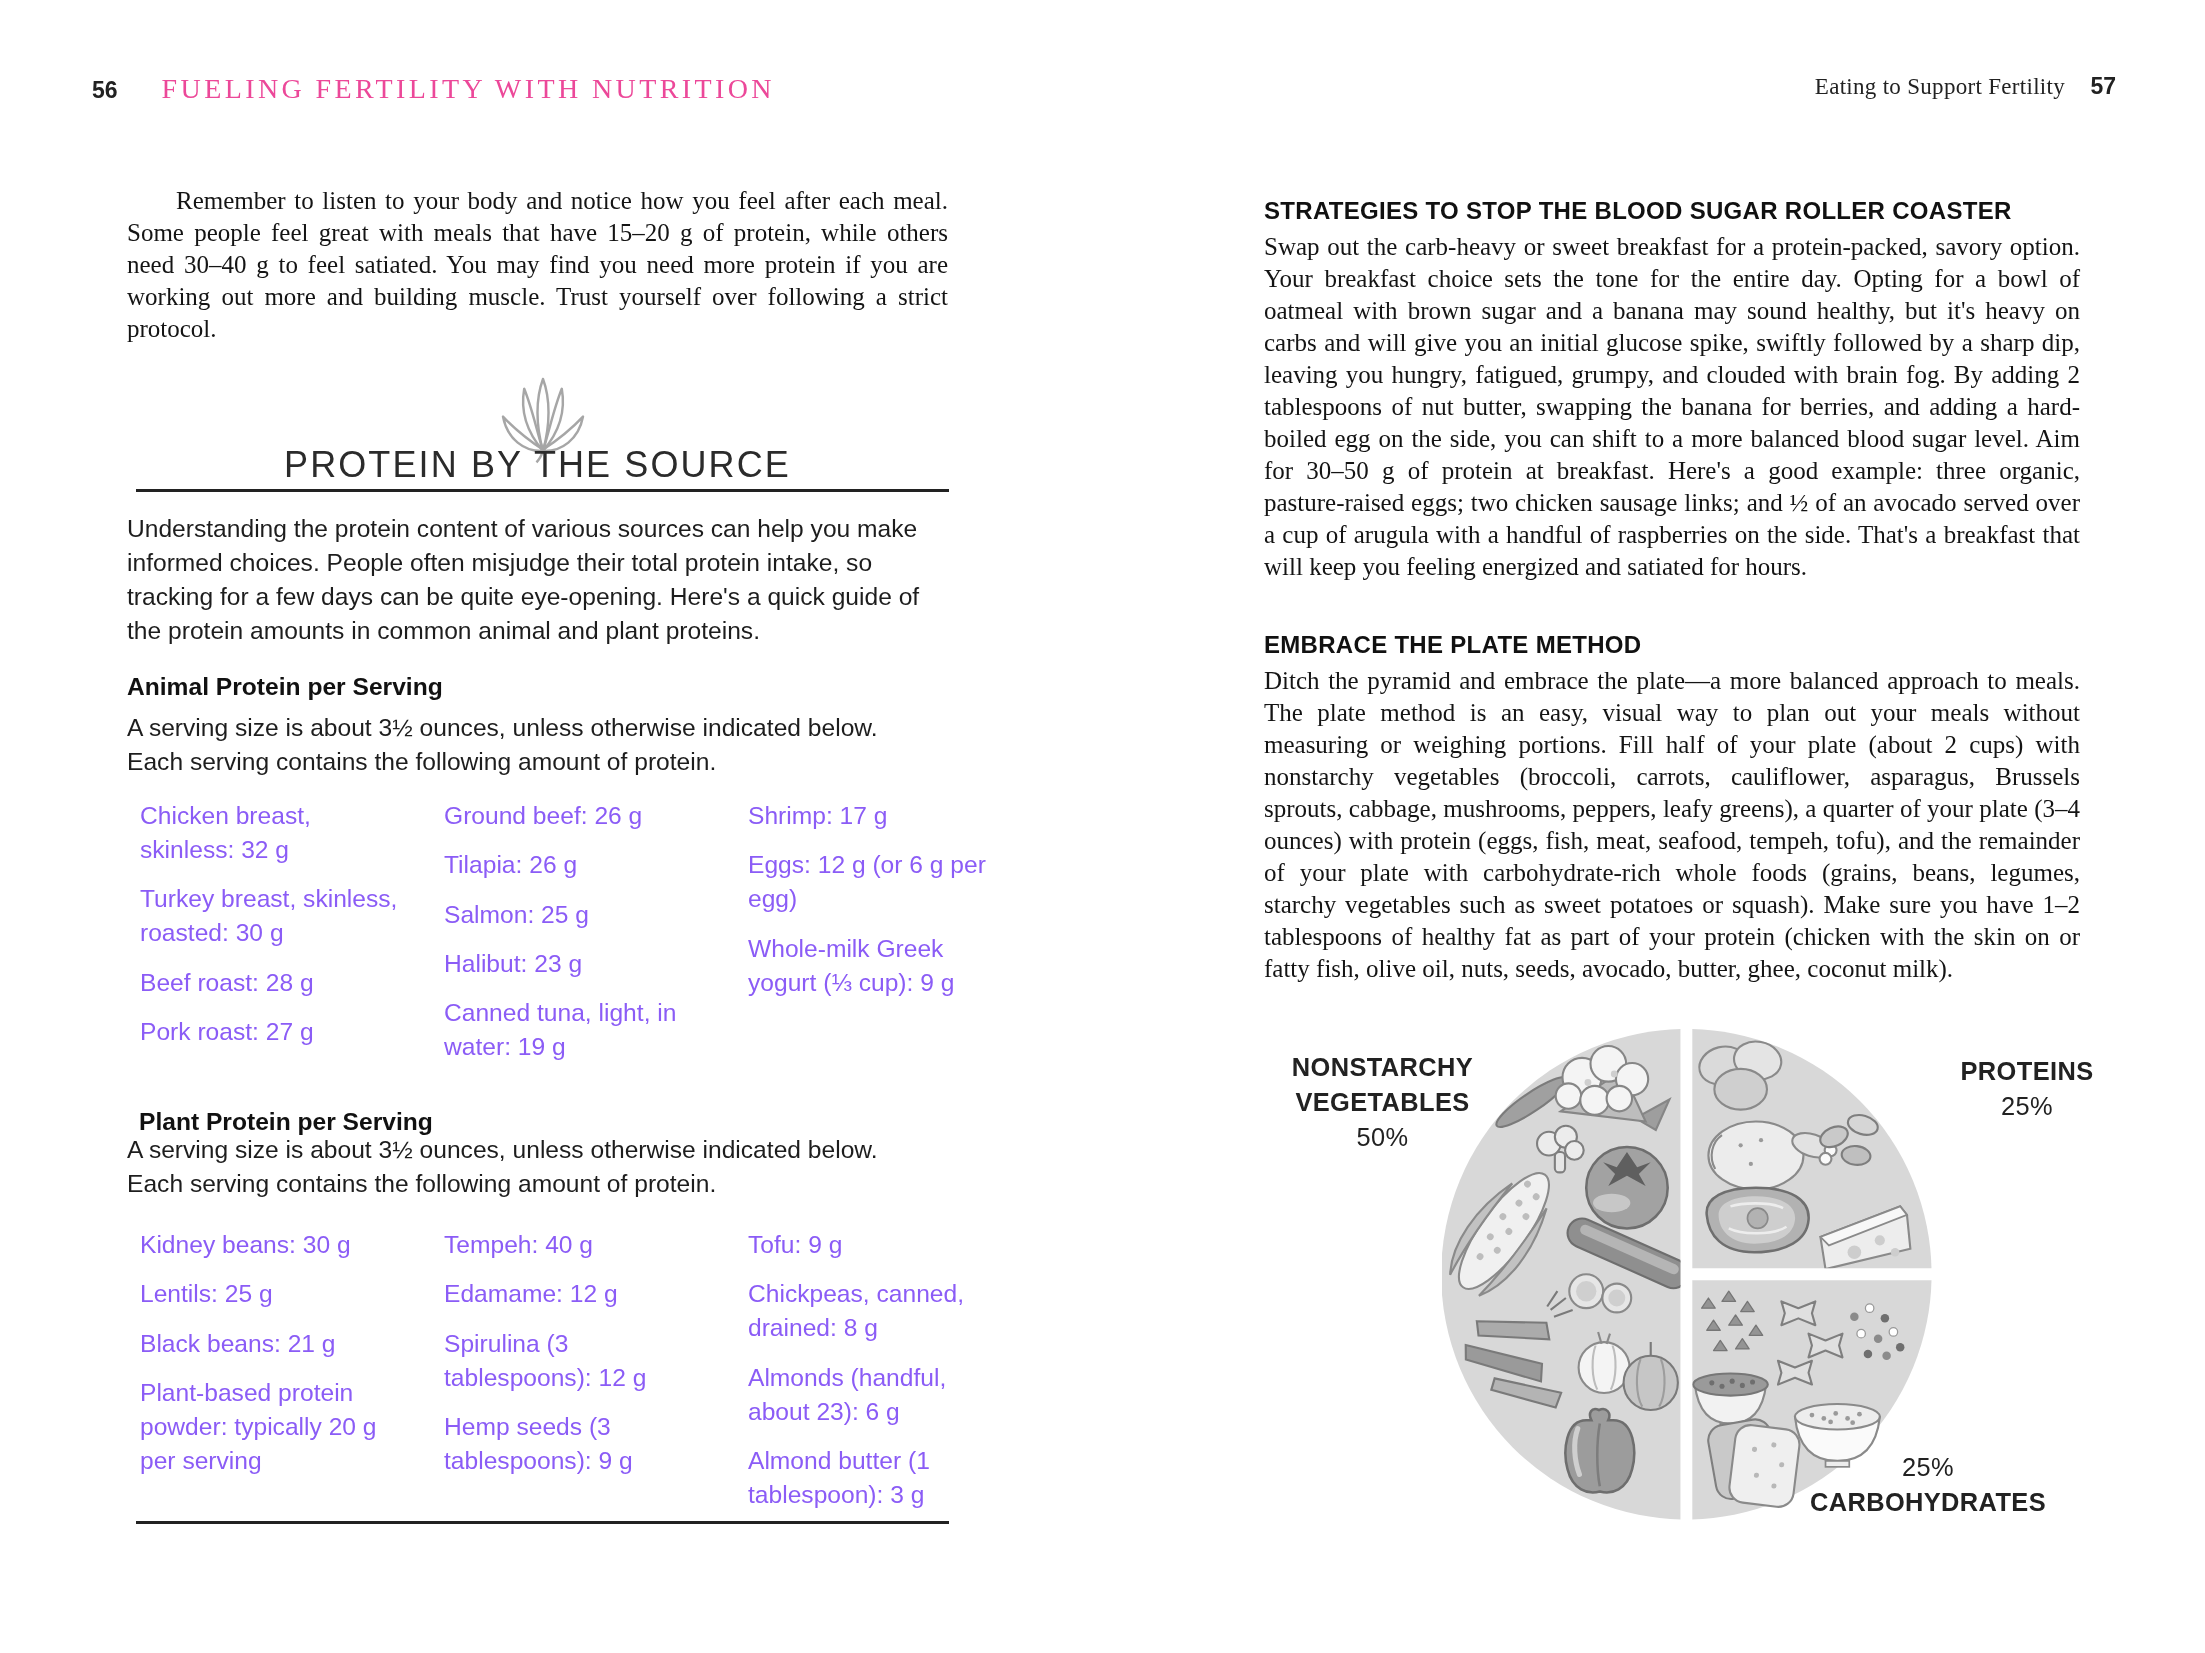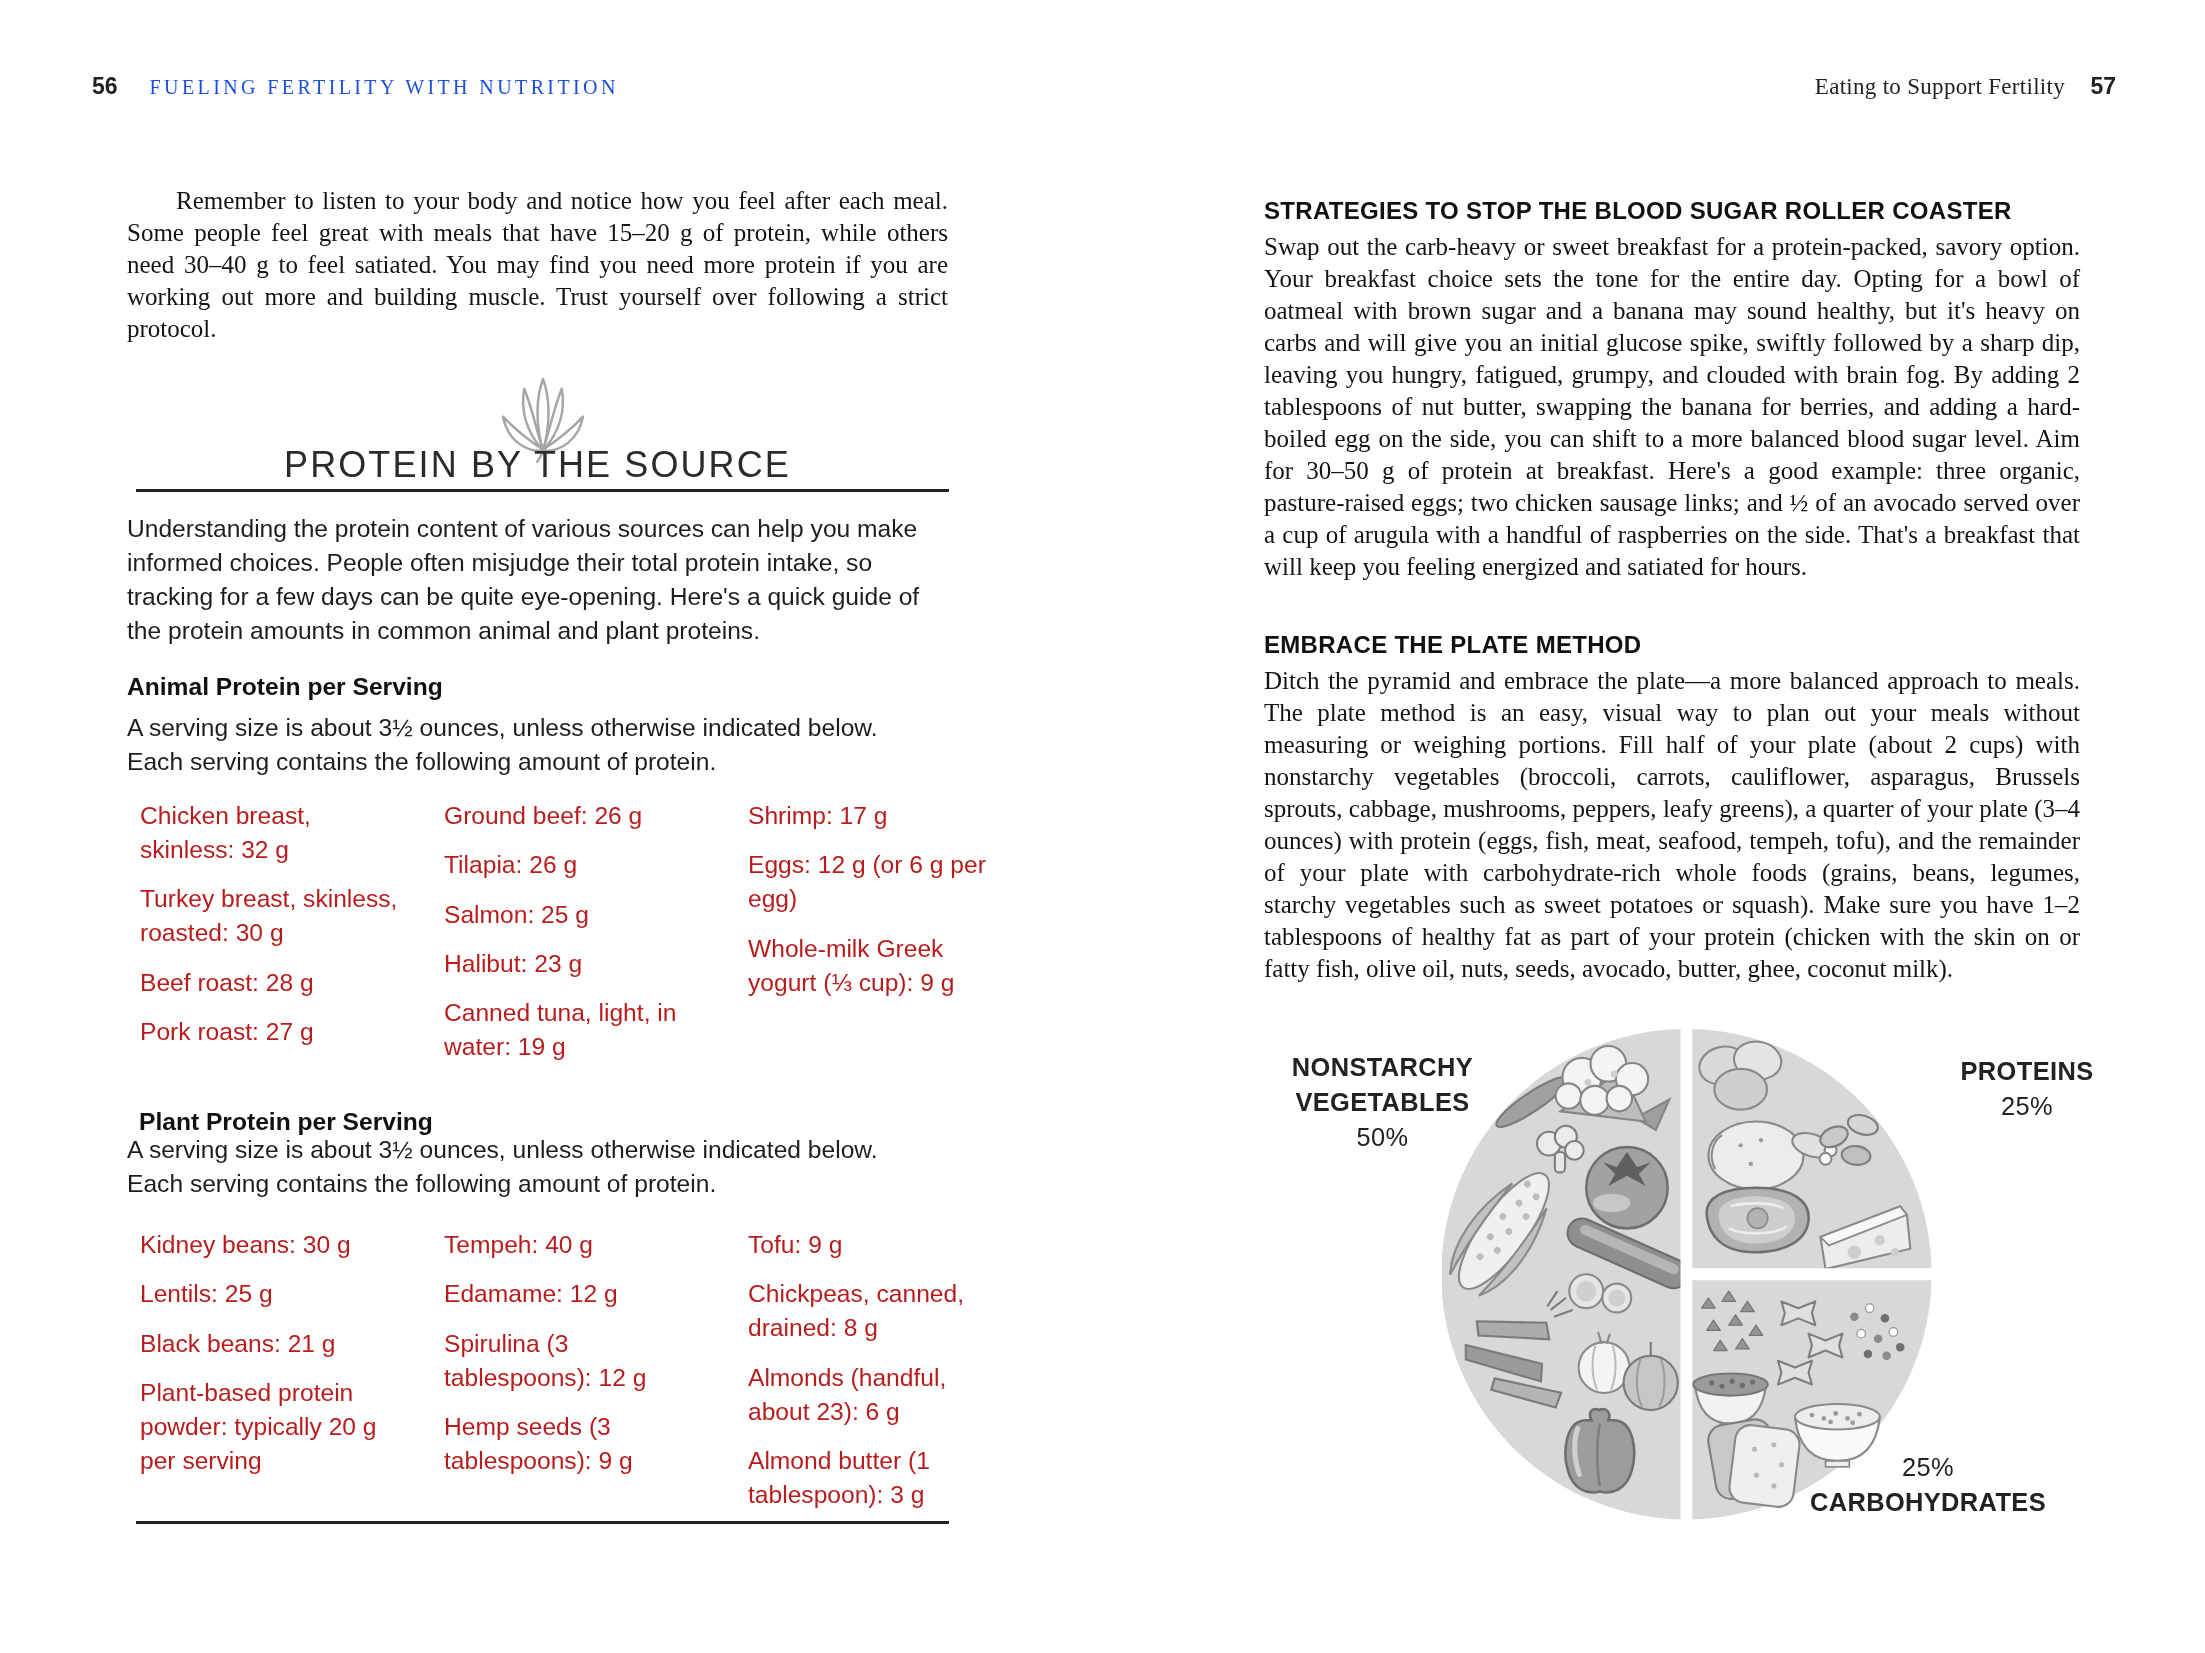--- a/index.html
+++ b/index.html
@@ -3,40 +3,40 @@
 <meta charset="utf-8">
 <style>
   html,body{margin:0;padding:0;background:#ffffff;}
   body{width:2205px;height:1654px;position:relative;overflow:hidden;
        font-family:"Liberation Sans",sans-serif;color:#1a1a1a;}
   .abs{position:absolute;}
 
   
   .runhead-left{left:92px;top:73px;display:flex;align-items:baseline;}
   .folio{font-family:"Liberation Sans",sans-serif;font-weight:bold;font-size:23px;color:#222;}
-  .runhead-title{font-family:"Liberation Serif",serif;font-size:20px;letter-spacing:3.4px;color:#1d4ed8;margin-left:32px;}
+  .runhead-title{font-family:"Liberation Serif",serif;font-size:28px;letter-spacing:3.4px;color:#ec4899;margin-left:44px;}
   .runhead-right{right:89px;top:73px;display:flex;align-items:baseline;}
   .runhead-right .book-title{font-family:"Liberation Serif",serif;font-size:23px;color:#222;letter-spacing:0.3px;}
   .runhead-right .folio{margin-left:25.4px;}
 
   
   .serif-par{font-family:"Liberation Serif",serif;font-size:25px;line-height:32px;
              text-align:justify;color:#141414;}
   .indent{text-indent:49px;}
 
   
   .box-title{left:127px;top:444px;width:821px;text-align:center;
              font-size:36px;font-weight:400;letter-spacing:2.1px;color:#2b2b2b;}
   .rule{height:2.5px;background:#222;}
   .sans-par{font-size:24.6px;line-height:34px;color:#1d1d1d;text-align:left;}
   .subhead{font-size:24.6px;font-weight:bold;color:#111;}
   .cols{left:140px;display:flex;}
   .pcol{width:263px;margin-right:41px;}
   .pcol:last-child{margin-right:0;}
-  .pitem{font-size:24.6px;line-height:34px;color:#b91c1c;margin-bottom:15.3px;}
+  .pitem{font-size:24.6px;line-height:34px;color:#8b5cf6;margin-bottom:15.3px;}
 
   
   .rp-head{font-size:24px;font-weight:bold;letter-spacing:0.3px;color:#111;}
 
   
   .plate-label{text-align:center;font-size:25.4px;line-height:35px;letter-spacing:0.4px;color:#222;}
   .plate-label .bold{font-weight:bold;}
   .plate-label .pct{font-weight:normal;}
 </style>
 </head>

